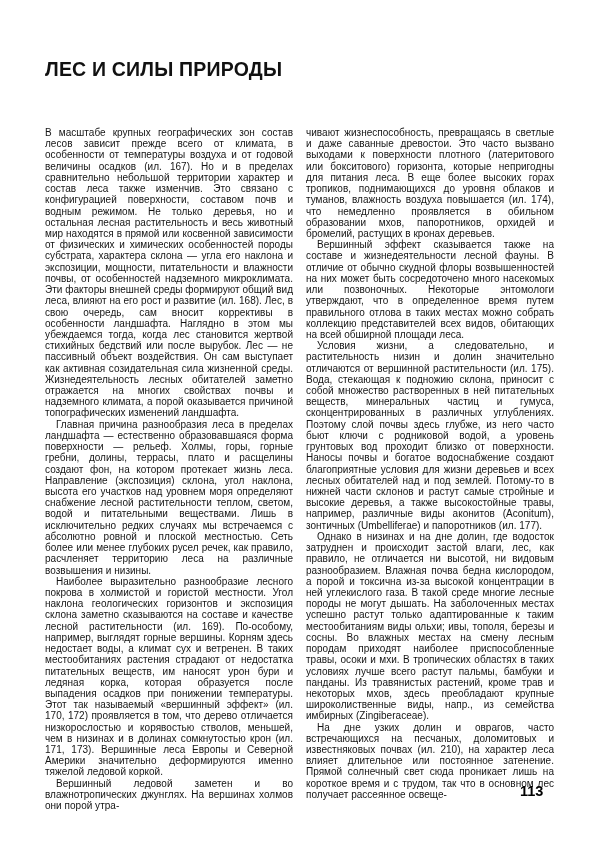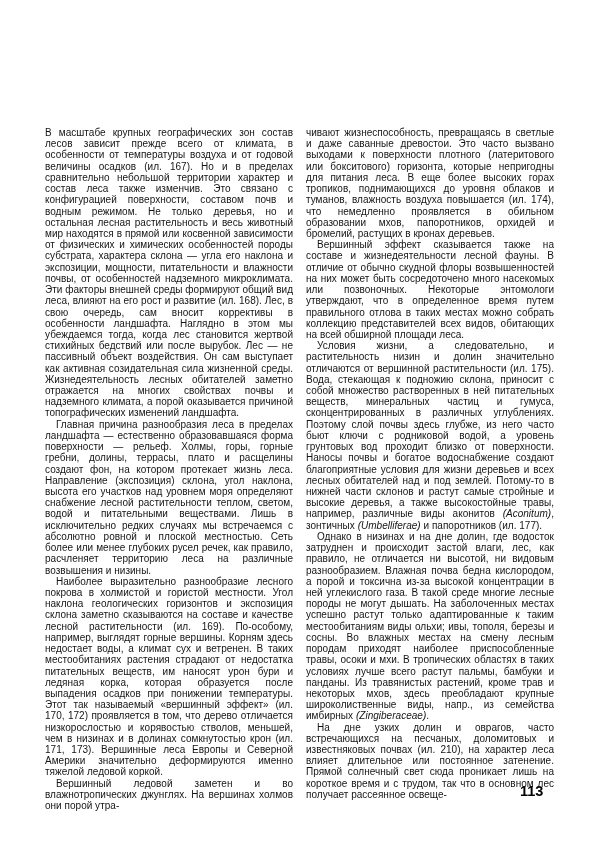--- a/index.html
+++ b/index.html
@@ -55,37 +55,37 @@
     margin: 0;
     color: #141414;
     letter-spacing: 0.02px;
     -webkit-hyphens: none;
     hyphens: none;
   }
   .para.indent {
     text-indent: 11px;
   }
   .sci {
-    font-style: italic;
   }
   .page-number {
     position: absolute;
     left: 520px;
     top: 783px;
     width: 35px;
     font-size: 14.5px;
     font-weight: bold;
     color: #000000;
   }
 </style>
 </head>
 <body>
 
 <div class="page">
 
+  <h1 class="page-title">ЛЕС И СИЛЫ ПРИРОДЫ</h1>
 
   <div class="columns">
 
     <div class="col">
       <p class="para">В масштабе крупных географических зон состав лесов зависит прежде всего от климата, в особенности от температуры воздуха и от годовой величины осадков (ил. 167). Но и в пределах сравнительно небольшой территории характер и состав леса также изменчив. Это связано с конфигурацией поверхности, составом почв и водным режимом. Не только деревья, но и остальная лесная растительность и весь животный мир находятся в прямой или косвенной зависимости от физических и химических особенностей породы субстрата, характера склона — угла его наклона и экспозиции, мощности, питательности и влажности почвы, от особенностей надземного микроклимата. Эти факторы внешней среды формируют общий вид леса, влияют на его рост и развитие (ил. 168). Лес, в свою очередь, сам вносит коррективы в особенности ландшафта. Наглядно в этом мы убеждаемся тогда, когда лес становится жертвой стихийных бедствий или после вырубок. Лес — не пассивный объект воздействия. Он сам выступает как активная созидательная сила жизненной среды. Жизнедеятельность лесных обитателей заметно отражается на многих свойствах почвы и надземного климата, а порой оказывается причиной топографических изменений ландшафта.</p>
       <p class="para indent">Главная причина разнообразия леса в пределах ландшафта — естественно образовавшаяся форма поверхности — рельеф. Холмы, горы, горные гребни, долины, террасы, плато и расщелины создают фон, на котором протекает жизнь леса. Направление (экспозиция) склона, угол наклона, высота его участков над уровнем моря определяют снабжение лесной растительности теплом, светом, водой и питательными веществами. Лишь в исключительно редких случаях мы встречаемся с абсолютно ровной и плоской местностью. Сеть более или менее глубоких русел речек, как правило, расчленяет территорию леса на различные возвышения и низины.</p>
       <p class="para indent">Наиболее выразительно разнообразие лесного покрова в холмистой и гористой местности. Угол наклона геологических горизонтов и экспозиция склона заметно сказываются на составе и качестве лесной растительности (ил. 169). По-особому, например, выглядят горные вершины. Корням здесь недостает воды, а климат сух и ветренен. В таких местообитаниях растения страдают от недостатка питательных веществ, им наносят урон бури и ледяная корка, которая образуется после выпадения осадков при понижении температуры. Этот так называемый «вершинный эффект» (ил. 170, 172) проявляется в том, что дерево отличается низкорослостью и корявостью стволов, меньшей, чем в низинах и в долинах сомкнутостью крон (ил. 171, 173). Вершинные леса Европы и Северной Америки значительно деформируются именно тяжелой ледовой коркой.</p>
       <p class="para indent">Вершинный ледовой заметен и во влажнотропических джунглях. На вершинах холмов они порой утра-</p>
     </div>
 

